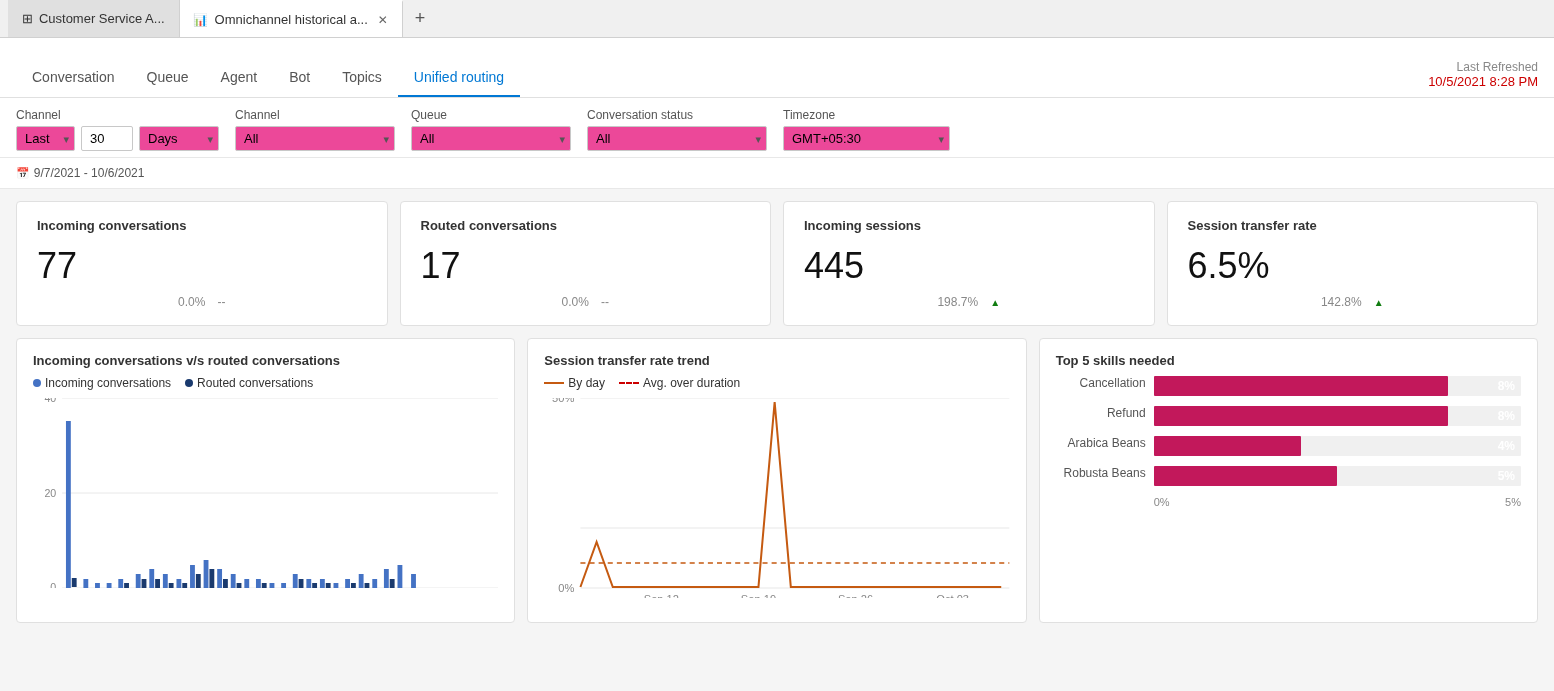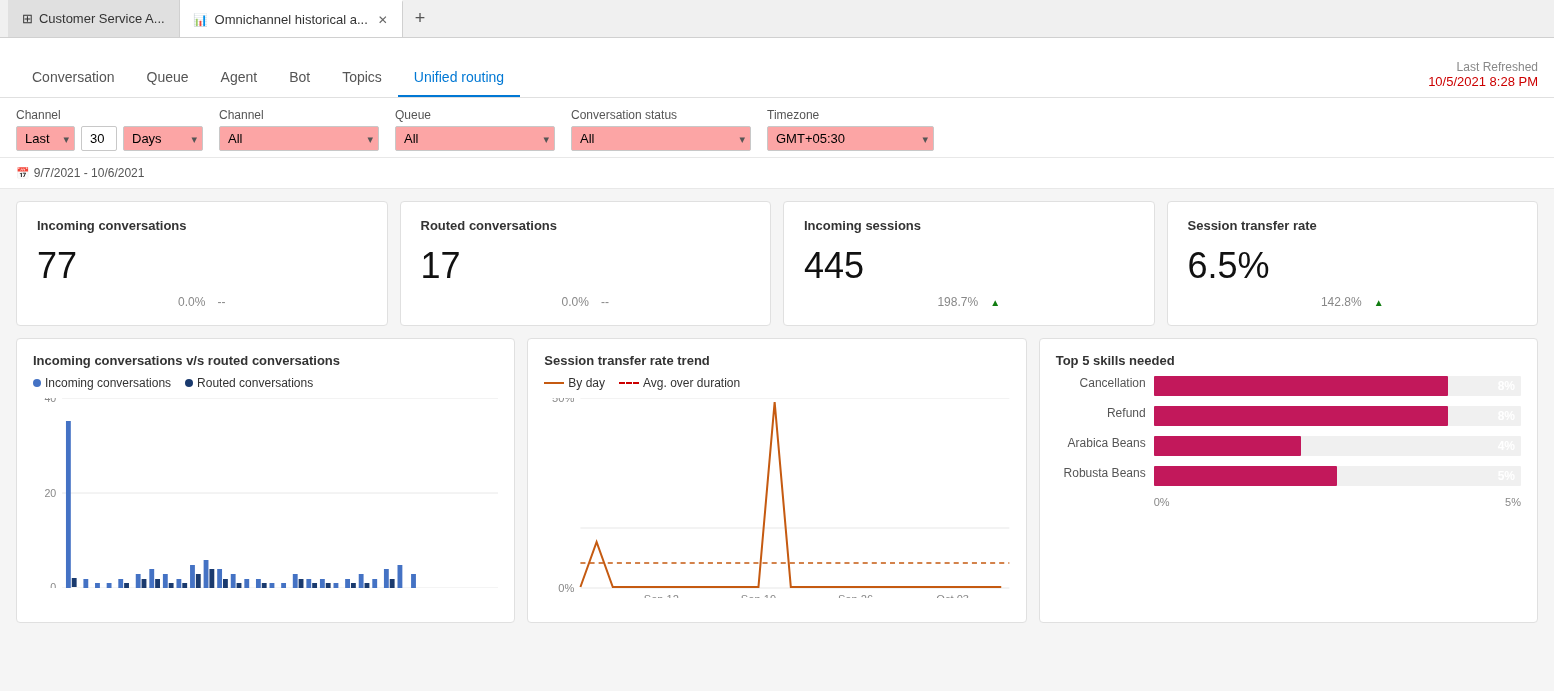--- a/index.html
+++ b/index.html
@@ -67,21 +67,21 @@
       gap: 16px;
       flex-wrap: wrap;
       align-items: flex-end;
       border-bottom: 1px solid #e8e8e8;
     }
     .filter-group { display: flex; flex-direction: column; gap: 4px; }
     .filter-label { font-size: 12px; color: #555; }
     .filter-row { display: flex; gap: 6px; align-items: center; }
     .filter-select {
       border: 1px solid #c8c8c8;
-      background: #fca5a5;
+      background: #ec4899;
       padding: 4px 24px 4px 8px;
       font-size: 13px;
       border-radius: 2px;
       appearance: none;
       cursor: pointer;
       position: relative;
     }
     .select-wrapper { position: relative; display: inline-block; }
     .select-wrapper::after {
       content: '▾';
@@ -91,21 +91,21 @@
       transform: translateY(-50%);
       pointer-events: none;
       color: #555;
       font-size: 11px;
     }
     .filter-input {
       border: 1px solid #c8c8c8;
       padding: 4px 8px;
       font-size: 13px;
       border-radius: 2px;
-      width: 36px;
+      width: 52px;
     }
     .date-range { font-size: 12px; color: #555; display: flex; align-items: center; gap: 4px; margin-top: 4px; }
 
     
     .main-content { padding: 12px 16px; background: #f5f5f5; }
 
     
     .kpi-row { display: grid; grid-template-columns: repeat(4, 1fr); gap: 12px; margin-bottom: 12px; }
     .kpi-card {
       background: #fff;

